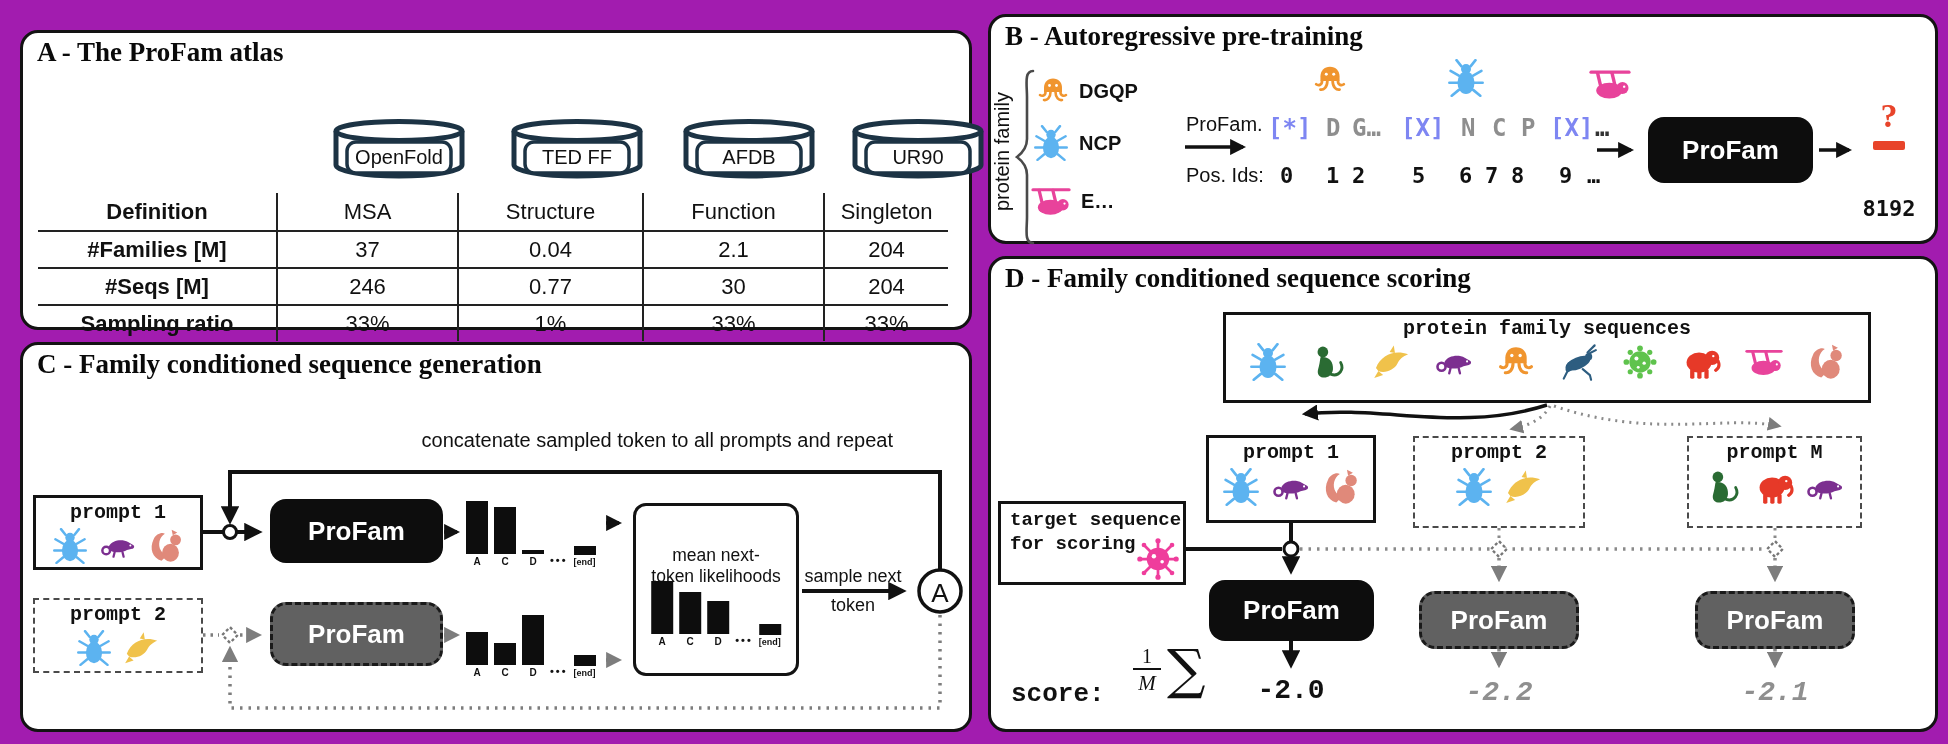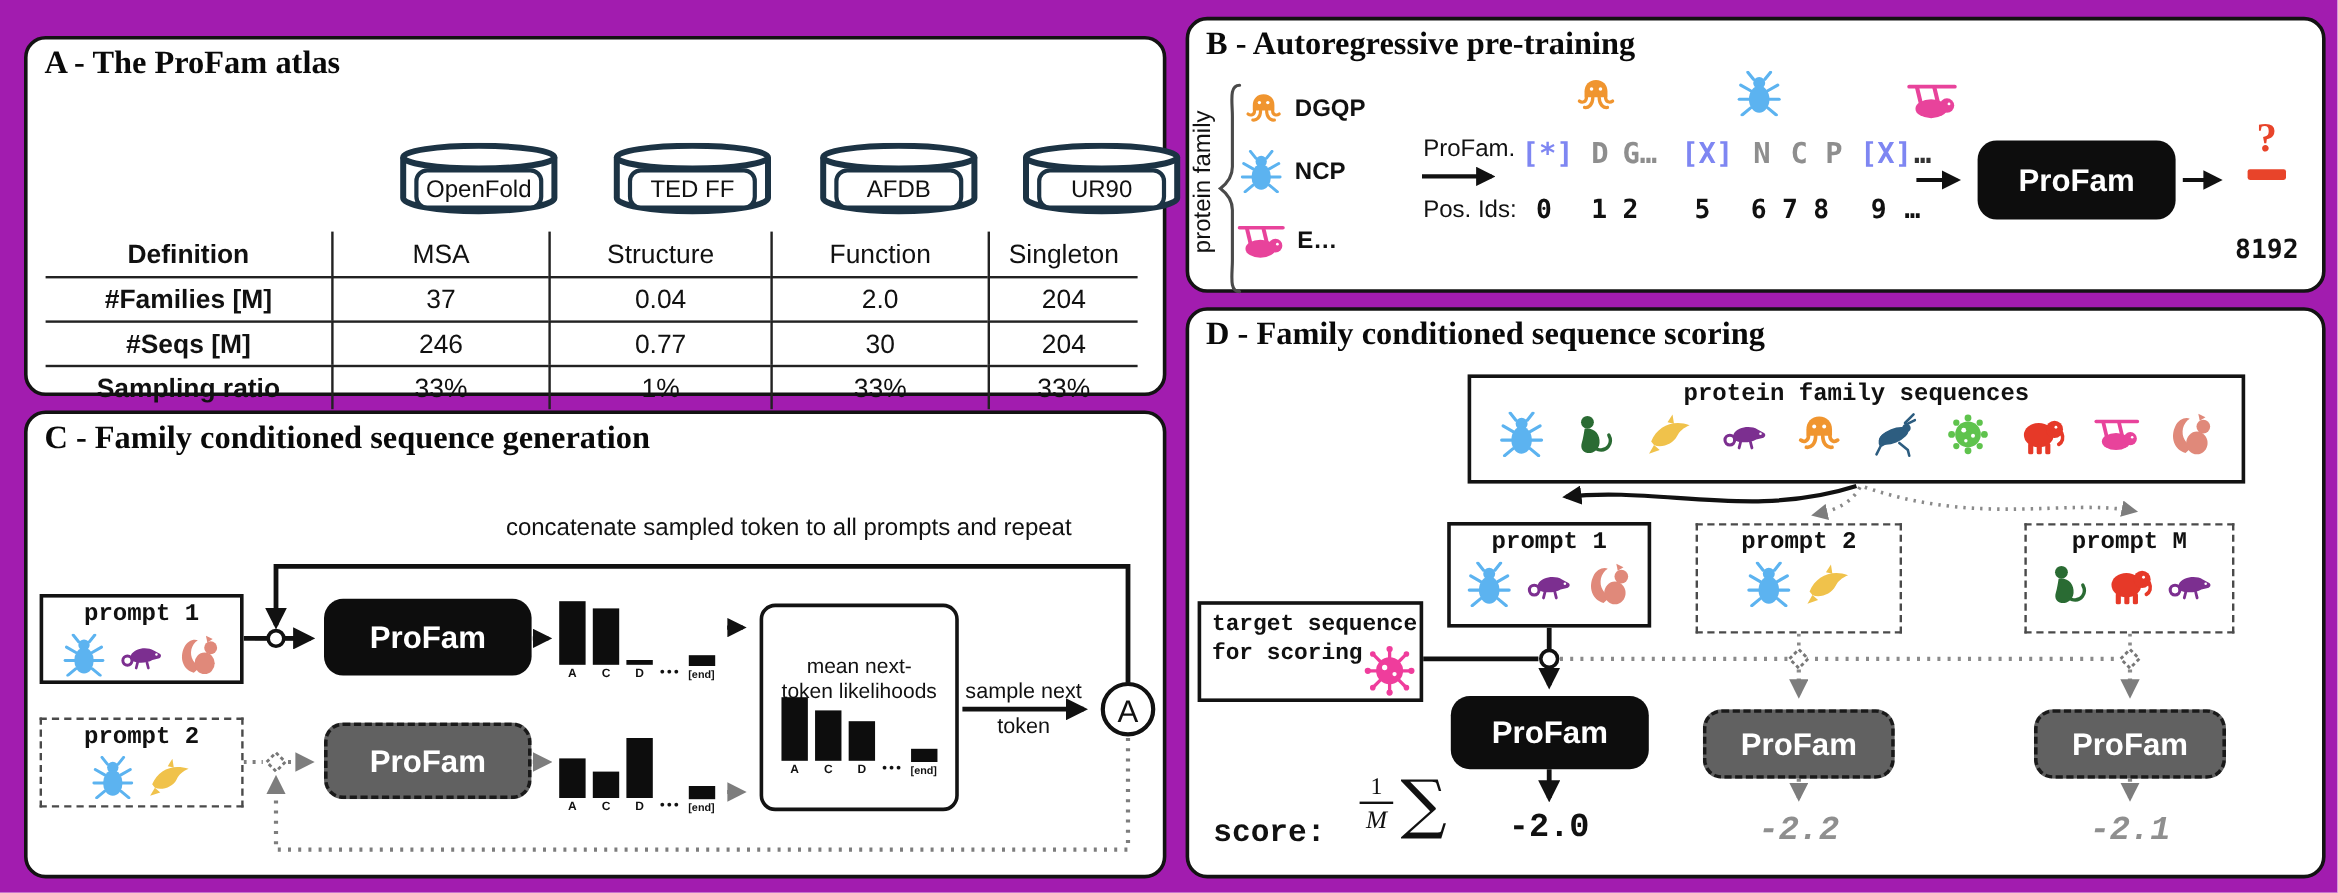--- a/index.html
+++ b/index.html
@@ -254,21 +254,21 @@
     </svg>
     <div class="atable">
         <div class="ac ahead">Definition</div>
         <div class="ac vline">MSA</div>
         <div class="ac vline">Structure</div>
         <div class="ac vline">Function</div>
         <div class="ac vline">Singleton</div>
         <div class="ac ahead tline">#Families [M]</div>
         <div class="ac vline tline">37</div>
         <div class="ac vline tline">0.04</div>
-        <div class="ac vline tline">2.0</div>
+        <div class="ac vline tline">2.1</div>
         <div class="ac vline tline">204</div>
         <div class="ac ahead tline">#Seqs [M]</div>
         <div class="ac vline tline">246</div>
         <div class="ac vline tline">0.77</div>
         <div class="ac vline tline">30</div>
         <div class="ac vline tline">204</div>
         <div class="ac ahead tline">Sampling ratio</div>
         <div class="ac vline tline">33%</div>
         <div class="ac vline tline">1%</div>
         <div class="ac vline tline">33%</div>

